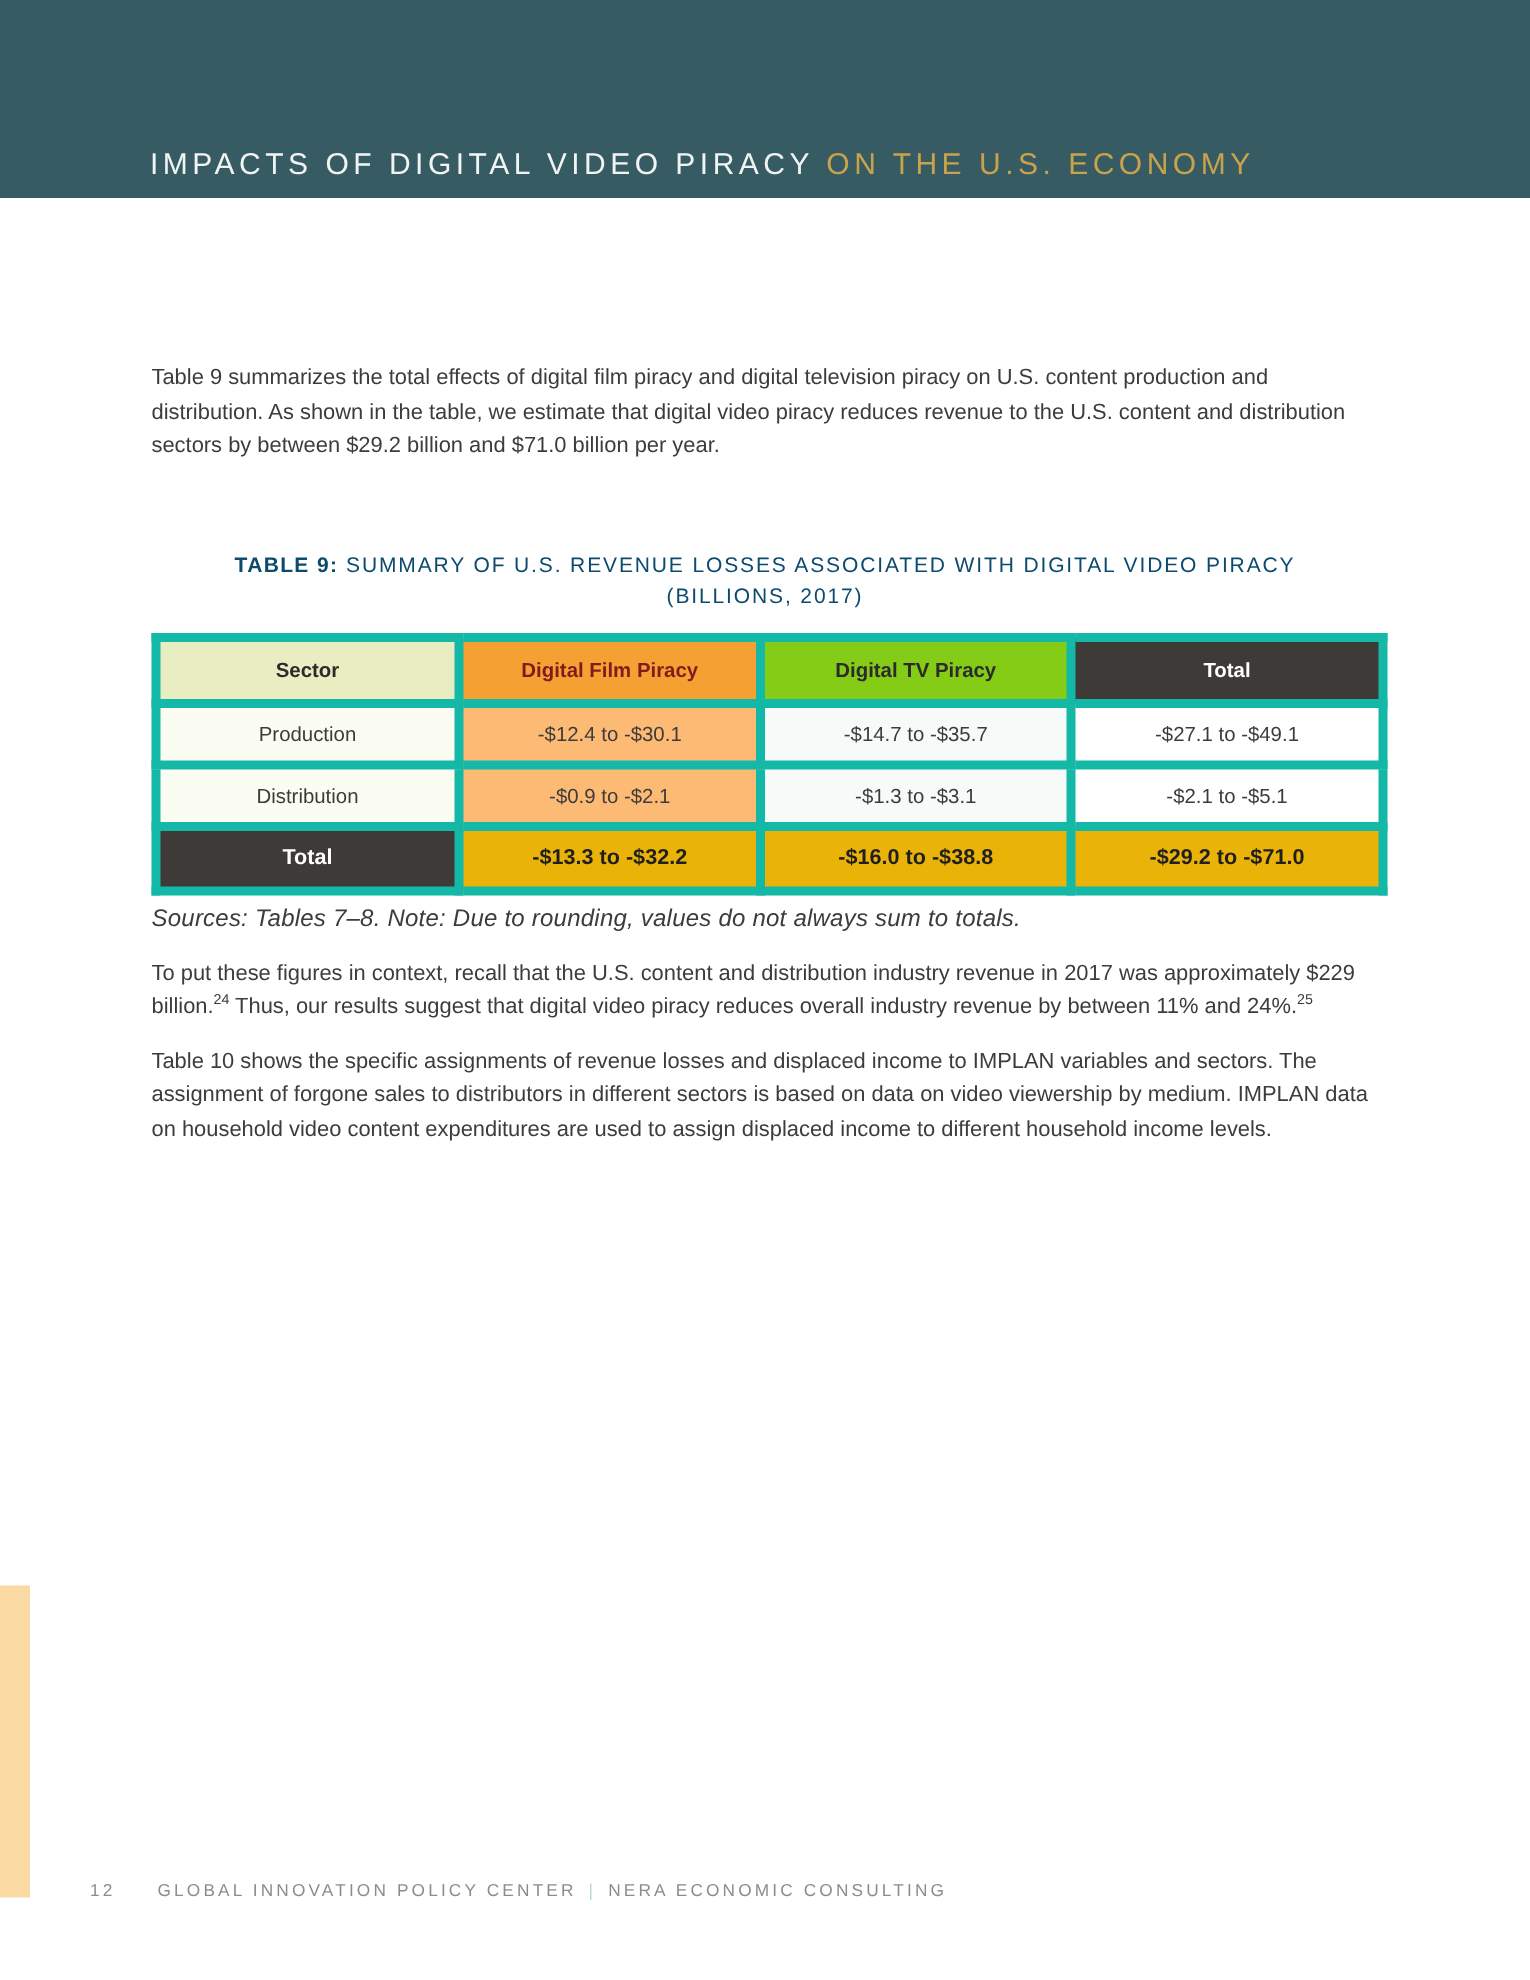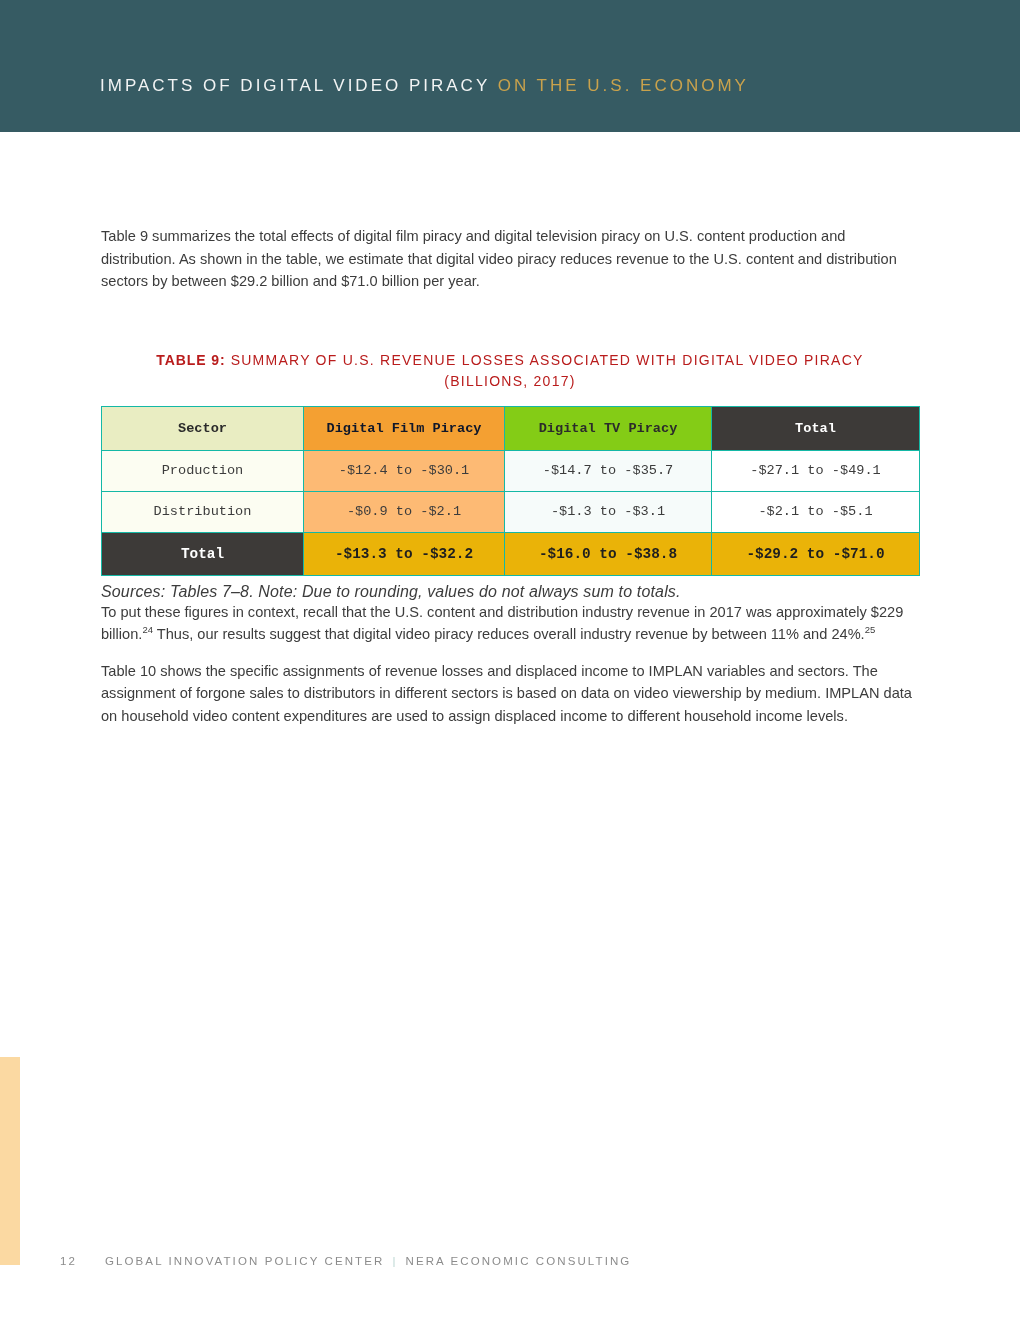--- a/index.html
+++ b/index.html
@@ -20,22 +20,22 @@
   .header-band {
     position: absolute;
     top: 0; left: 0;
     width: 1020px;
     height: 132px;
     background: #365b63;
   }
   .header-title {
     position: absolute;
     left: 100px;
-    top: 76px;
-    font-size: 17px;
+    top: 99px;
+    font-size: 20px;
     letter-spacing: 3.0px;
     white-space: nowrap;
   }
   .header-title .ht-white { color: #f2f4f4; }
   .header-title .ht-gold  { color: #c9a24c; }
 
   
   .accent-bar {
     position: absolute;
     left: 0;
@@ -47,71 +47,70 @@
 
   
   .content {
     position: absolute;
     left: 101px;
     top: 225px;
     width: 818px;
   }
 
   p.body-text {
-    margin: 0 0 0 0;
+    margin: 16px 0 0 0;
     font-size: 14.6px;
     line-height: 22.5px;
     color: #3c3c3c;
     text-align: left;
   }
   p.body-text + p.body-text { margin-top: 14px; }
 
   sup.fn {
     font-size: 9.5px;
     vertical-align: super;
     line-height: 0;
   }
 
   
   .table-caption {
     margin-top: 57px;
     text-align: center;
     font-size: 14px;
     letter-spacing: 1.25px;
-    color: #b91c1c;
+    color: #0c4a6e;
     line-height: 21px;
   }
   .table-caption .cap-strong { font-weight: bold; letter-spacing: 0.9px; }
 
   
   .tbl-wrap { margin-top: 14px; }
   table.data-table {
     border-collapse: collapse;
     width: 818px;
     table-layout: fixed;
   }
   table.data-table col.c-sector { width: 202px; }
   table.data-table col.c-film   { width: 201px; }
   table.data-table col.c-tv     { width: 207px; }
   table.data-table col.c-total  { width: 208px; }
 
   table.data-table th,
   table.data-table td {
-    border: 1px solid #14b8a6;
+    border: 6px solid #14b8a6;
     height: 41px;
     font-size: 13.6px;
     text-align: center;
     padding: 10px 6px;
     box-sizing: border-box;
-    font-family: Liberation Mono, monospace;
   }
 
   
   th.h-sector { background: #e9edc2; color: #2b2b2b; font-weight: bold; font-size: 13.2px; }
-  th.h-film   { background: #f4a032; color: #0f172a; font-weight: bold; font-size: 13.2px; }
+  th.h-film   { background: #f4a032; color: #7f1d1d; font-weight: bold; font-size: 13.2px; }
   th.h-tv     { background: #84cc16; color: #2b2b2b; font-weight: bold; font-size: 13.2px; }
   th.h-total  { background: #3d3a38; color: #ffffff; font-weight: bold; font-size: 13.2px; }
   table.data-table thead th { height: 44px; }
 
   
   td.b-sector { background: #fcfdf2; color: #3c3c3c; font-weight: normal; }
   td.b-film   { background: #fdba74; color: #3c3c3c; }
   td.b-tv     { background: #f6fbfa; color: #3c3c3c; }
   td.b-total  { background: #ffffff; color: #3c3c3c; }
 

